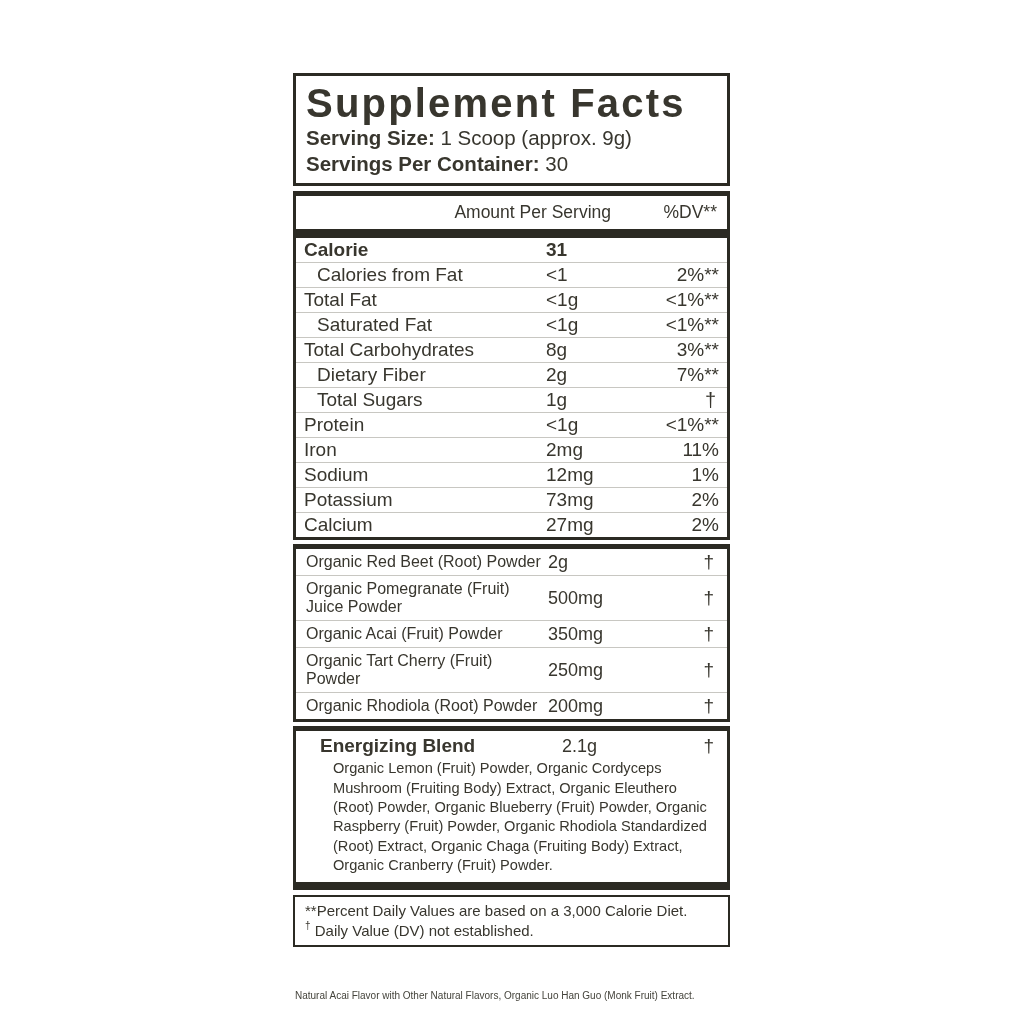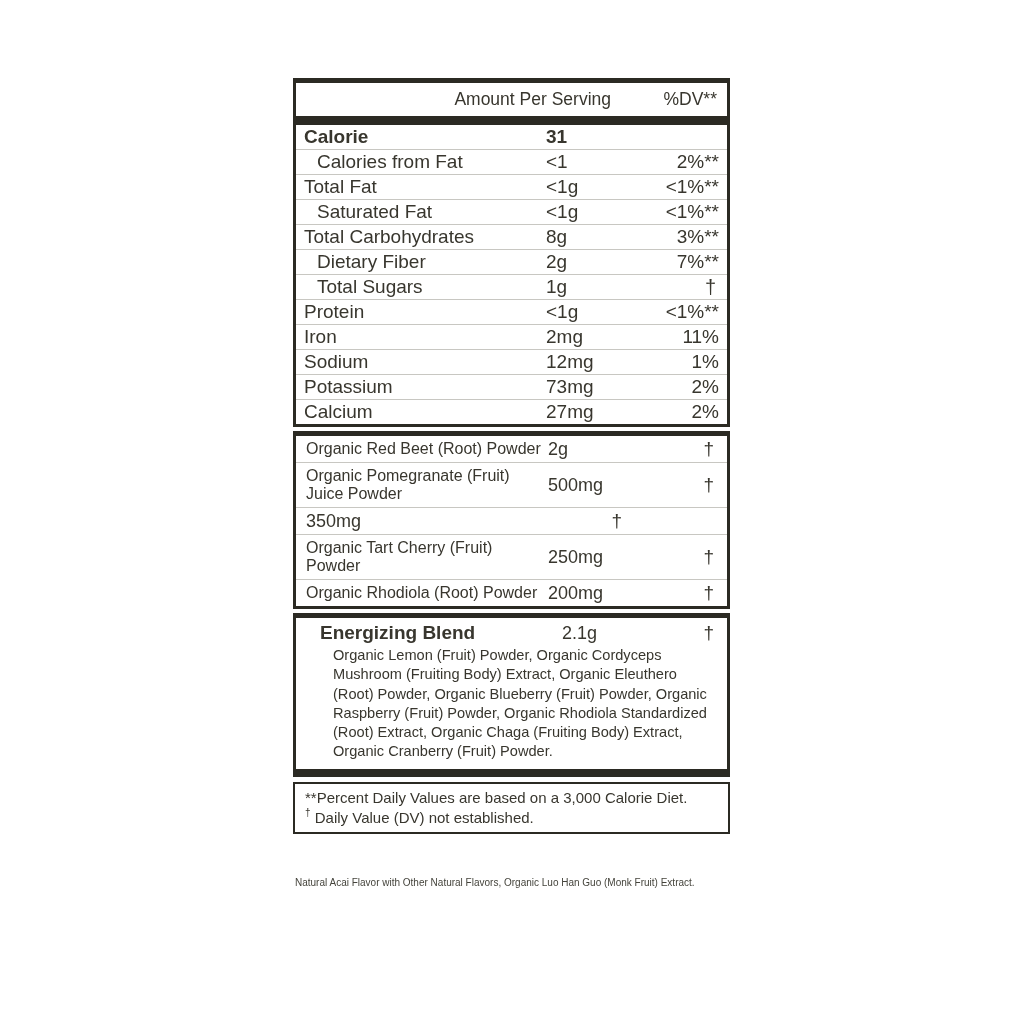--- a/index.html
+++ b/index.html
@@ -83,20 +83,25 @@
   .flavor-note{
     margin:38px 0 0 2px;width:404px;
     font-size:10px;line-height:22px;color:var(--note);
   }
 </style>
 </head>
 <body>
 
 <div class="label-wrap">
 
+  <section class="box title-box">
+    <h1>Supplement Facts</h1>
+    <p class="serving-line"><b>Serving Size:</b> <span>1 Scoop (approx. 9g)</span></p>
+    <p class="serving-line"><b>Servings Per Container:</b> <span>30</span></p>
+  </section>
 
   <section class="box main-box">
     <div class="aps-header">
       <span class="aps">Amount Per Serving</span>
       <span class="dvh">%DV**</span>
     </div>
     <div id="nutrient-rows">
         <div class="nrow bold">
           <span class="name">Calorie</span>
           <span class="amt">31</span>
@@ -165,20 +170,21 @@
         <span class="name">Organic Red Beet (Root) Powder</span>
         <span class="amt">2g</span>
         <span class="dv dagger">†</span>
       </div>
       <div class="orow">
         <span class="name">Organic Pomegranate (Fruit) Juice Powder</span>
         <span class="amt">500mg</span>
         <span class="dv dagger">†</span>
       </div>
       <div class="orow">
+        <span class="name">Organic Acai (Fruit) Powder</span>
         <span class="amt">350mg</span>
         <span class="dv dagger">†</span>
       </div>
       <div class="orow">
         <span class="name">Organic Tart Cherry (Fruit) Powder</span>
         <span class="amt">250mg</span>
         <span class="dv dagger">†</span>
       </div>
       <div class="orow">
         <span class="name">Organic Rhodiola (Root) Powder</span>

